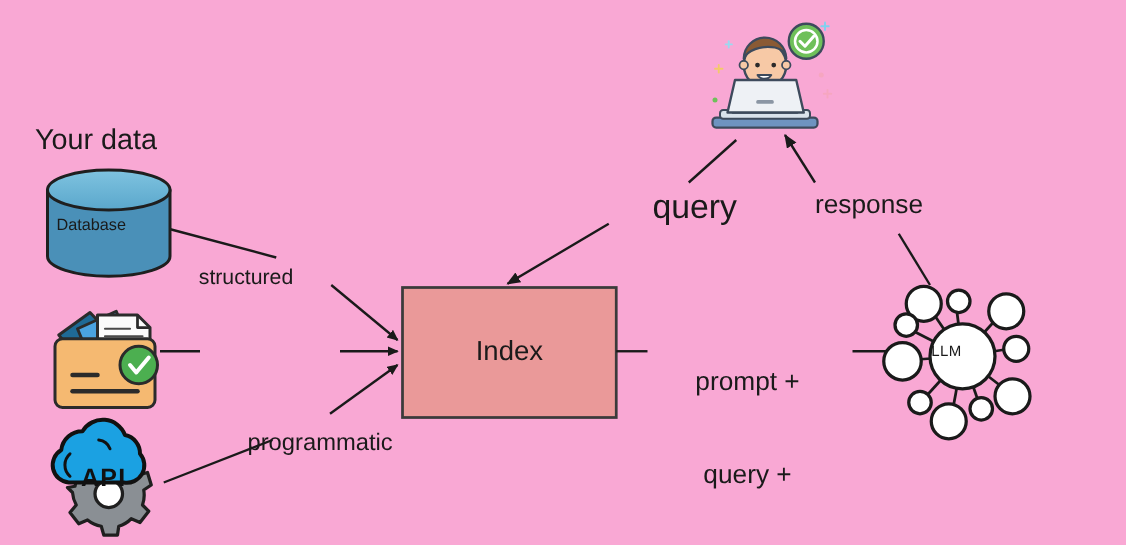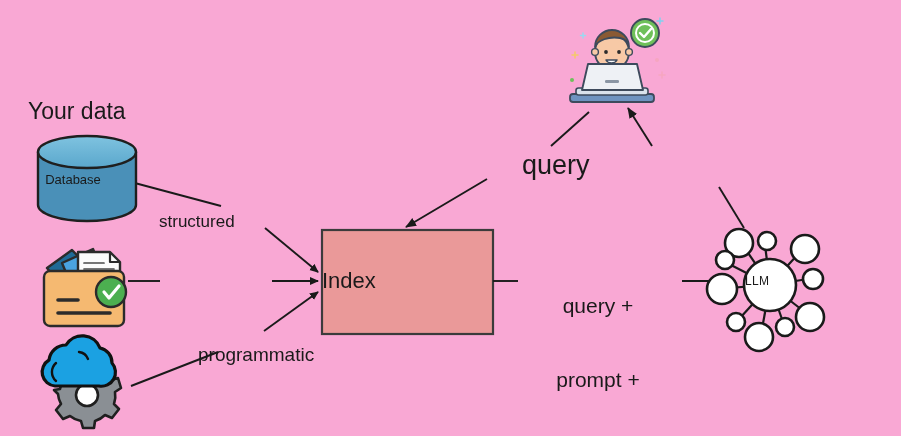--- a/index.html
+++ b/index.html
@@ -63,20 +63,21 @@
   }
   #label-response {
     left: 652px;
     top: 152px;
     font-size: 21px;
   }
   #index-box-label {
     left: 322px;
     top: 268px;
     width: 171px;
+    text-align: center;
     font-size: 22px;
   }
   #label-prompt {
     left: 524px;
     top: 244px;
     width: 148px;
     text-align: center;
     font-size: 21px;
   }
   #label-prompt span { display: block; }
@@ -273,29 +274,31 @@
       <circle cx="759" cy="337" r="14" fill="#ffffff" stroke="#1a1a1a" stroke-width="2.6"></circle>
       <circle cx="736" cy="322" r="9" fill="#ffffff" stroke="#1a1a1a" stroke-width="2.6"></circle>
       <circle cx="722" cy="289" r="15" fill="#ffffff" stroke="#1a1a1a" stroke-width="2.6"></circle>
       <circle cx="725" cy="260" r="9" fill="#ffffff" stroke="#1a1a1a" stroke-width="2.6"></circle>
     </g>
   </svg>
 
   <div class="diagram-text" id="your-data-label">Your data</div>
 
   <div class="diagram-text" id="db-label">Database</div>
+  <div class="diagram-text" id="api-label">API</div>
 
   <div class="diagram-text" id="label-structured">structured</div>
   <div class="diagram-text" id="label-programmatic">programmatic</div>
 
   <div class="diagram-text" id="index-box-label">Index</div>
 
   <div class="diagram-text" id="label-query">query</div>
+  <div class="diagram-text" id="label-response">response</div>
 
   <div class="diagram-text" id="label-prompt">
+    <span>prompt +</span>
     <span>query +</span>
-    <span>prompt +</span>
     
   </div>
 
   <div class="diagram-text" id="llm-core-label">LLM</div>
 
 </div>
 
 </body></html>

